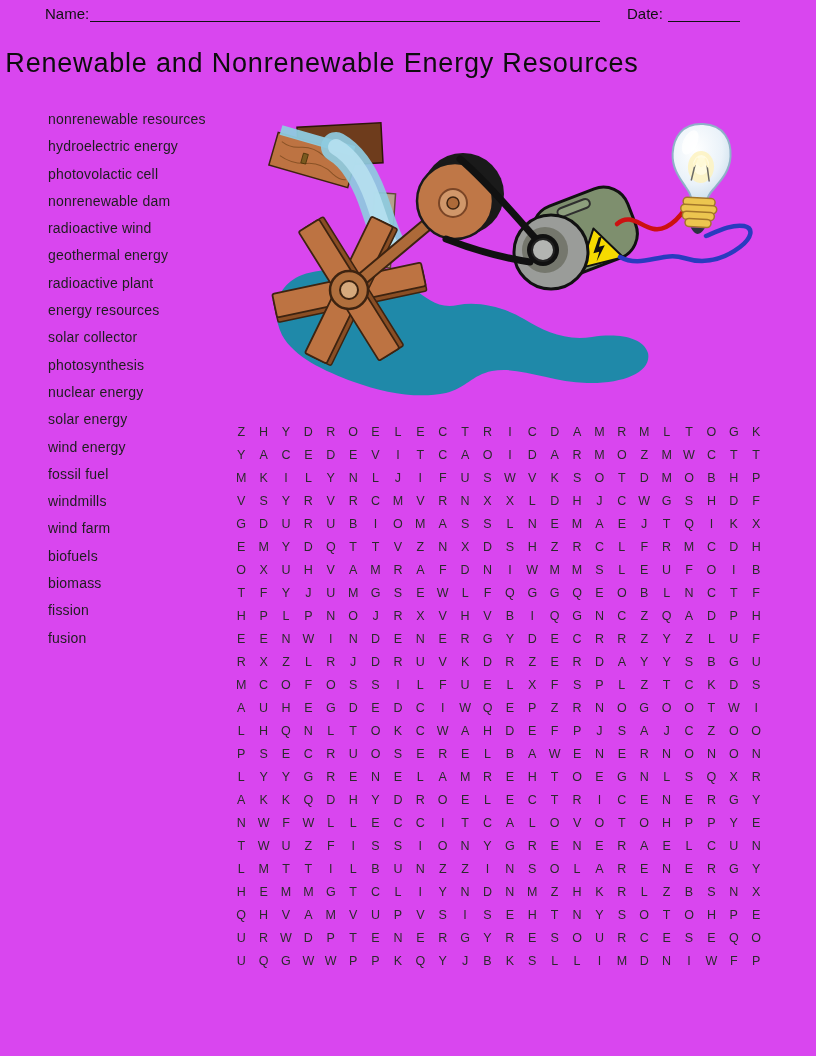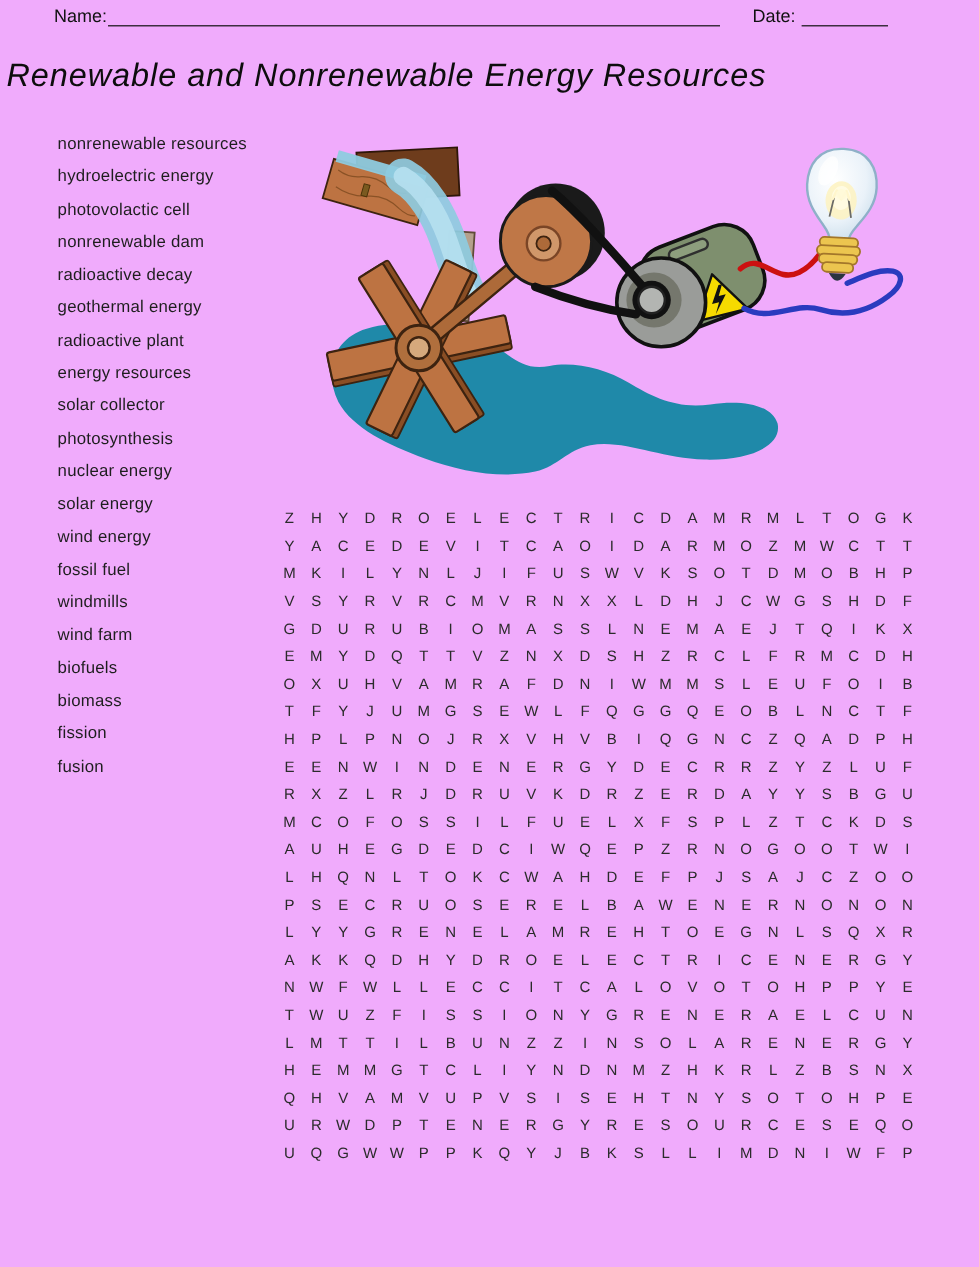--- a/index.html
+++ b/index.html
@@ -1,35 +1,35 @@
 <!DOCTYPE html>
 <html><head>
 <meta charset="utf-8">
 <style>
   html,body{margin:0;padding:0;background:#fff;}
   .page{
     position:relative;
     width:816px;height:1056px;
-    background:#f0abfc;
+    background:#d946ef;
     overflow:hidden;
     font-family:"Liberation Sans","DejaVu Sans",sans-serif;
     color:#111;
   }
   
   .hdr-label{position:absolute;top:5px;font-size:15px;color:#111;}
   #name-label{left:45px;}
   #date-label{left:627px;}
   .rule-line{position:absolute;top:21px;border-bottom:1.5px solid #111;height:0;}
   #name-line{left:90px;width:510px;}
   #date-line{left:668px;width:72px;}
   
   #title{
     position:absolute;left:0;top:48px;width:644px;
     text-align:center;font-size:27px;font-weight:400;
-    letter-spacing:0.8px;color:#0d0d0d;font-style:italic;
+    letter-spacing:0.8px;color:#0d0d0d;
   }
   
   #word-list{position:absolute;left:48px;top:106px;width:185px;}
   .word-item{
     font-size:14px;line-height:27.3px;height:27.3px;
     color:#1e1e1e;letter-spacing:0.2px;white-space:nowrap;
   }
   
   #letter-grid{
     position:absolute;left:230px;top:420px;
@@ -53,21 +53,21 @@
   <div class="hdr-label" id="date-label">Date:</div>
   <div class="rule-line" id="date-line"></div>
 
   <div id="title">Renewable and Nonrenewable Energy Resources</div>
 
   <div id="word-list">
       <div class="word-item">nonrenewable resources</div>
       <div class="word-item">hydroelectric energy</div>
       <div class="word-item">photovolactic cell</div>
       <div class="word-item">nonrenewable dam</div>
-      <div class="word-item">radioactive decay</div>
+      <div class="word-item">radioactive wind</div>
       <div class="word-item">geothermal energy</div>
       <div class="word-item">radioactive plant</div>
       <div class="word-item">energy resources</div>
       <div class="word-item">solar collector</div>
       <div class="word-item">photosynthesis</div>
       <div class="word-item">nuclear energy</div>
       <div class="word-item">solar energy</div>
       <div class="word-item">wind energy</div>
       <div class="word-item">fossil fuel</div>
       <div class="word-item">windmills</div>

